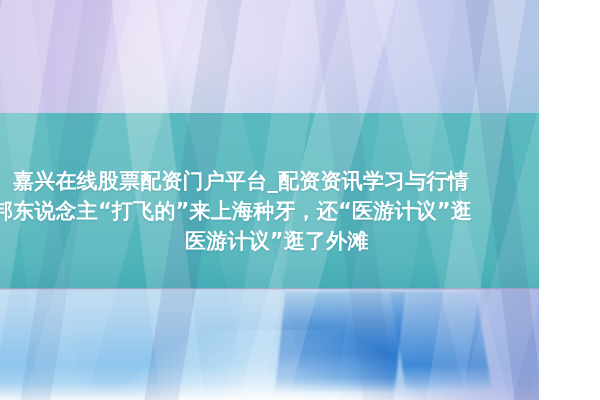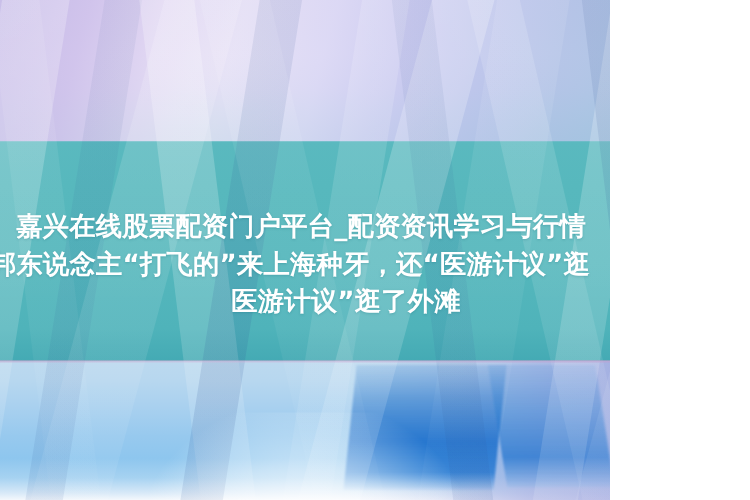--- a/index.html
+++ b/index.html
@@ -2,21 +2,21 @@
 <html><head>
 <meta charset="utf-8">
 <style>
   html, body {
     margin: 0;
     padding: 0;
     background: #ffffff;
   }
   #banner {
     position: relative;
-    width: 488px;
+    width: 539px;
     height: 400px;
     overflow: hidden;
     font-family: "DejaVu Sans", "Liberation Sans", sans-serif;
   }
 
   
   .bg-base {
     position: absolute;
     inset: 0;
     background: linear-gradient(180deg,

